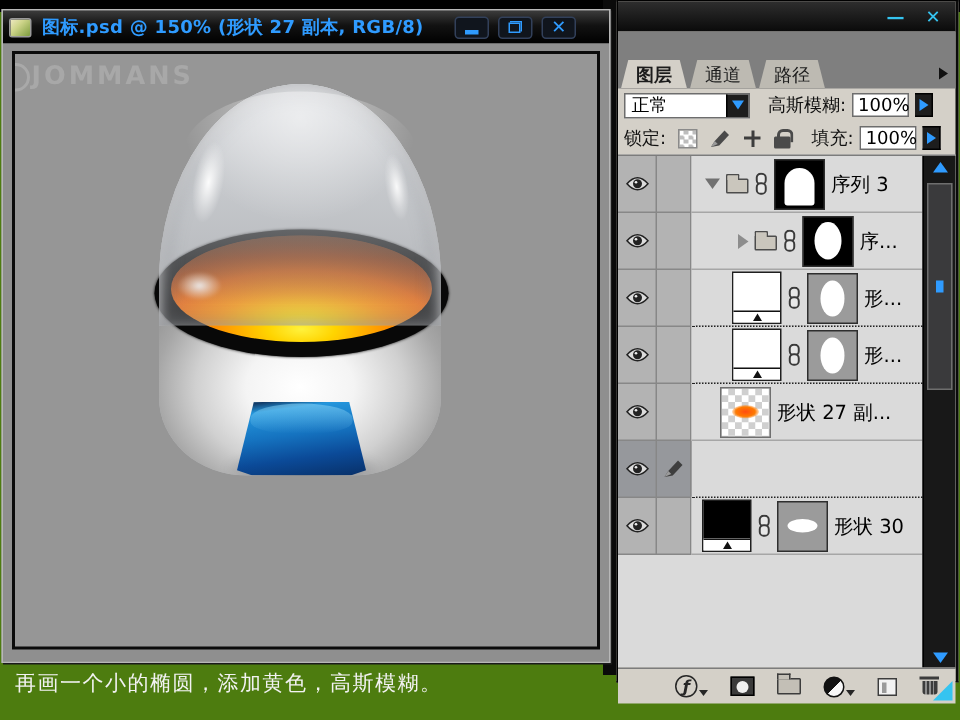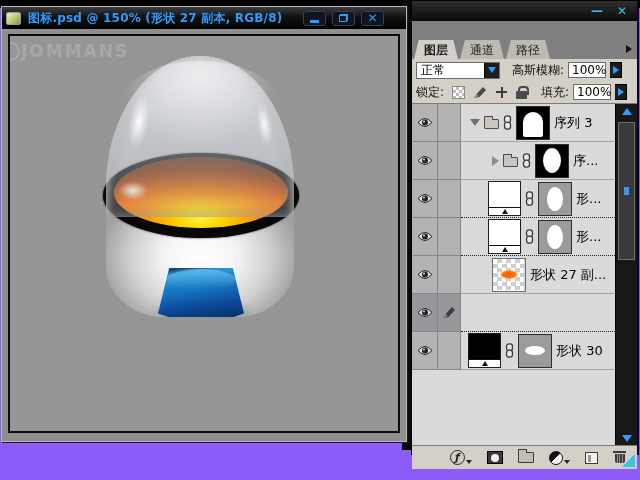--- a/index.html
+++ b/index.html
@@ -1,18 +1,18 @@
 <!DOCTYPE html>
 <html><head>
 <meta charset="utf-8">
 <style>
   * { margin:0; padding:0; box-sizing:border-box; }
   html,body { width:640px; height:480px; overflow:hidden; }
   body { font-family:"DejaVu Sans", sans-serif; background:#8b8b8b; position:relative; }
-  #screen { position:absolute; left:0; top:0; width:640px; height:480px; background:#8b5cf6; }
+  #screen { position:absolute; left:0; top:0; width:640px; height:480px; background:#4d7c0f; }
 
   .topstrip { position:absolute; left:0; top:0; width:640px; height:8px; background:#000; }
   .vgap { position:absolute; left:402px; top:0; width:10px; height:450px; background:#0a0a0a; }
 
   
   .docwin { position:absolute; left:1px; top:6px; width:406px; height:436px;
             border:1px solid #b7b7b7; box-shadow:1px 1px 0 #1a1a1a; background:#8f8f8f; }
   .doc-titlebar { height:22px; background:linear-gradient(180deg,#3c3c3c 0%,#121212 45%,#000 100%);
                   display:flex; align-items:center; padding:0 4px; }
   .doc-icon { width:15px; height:13px; border:1px solid #9a9a9a; border-radius:2px;
@@ -240,20 +240,21 @@
           <div class="glow-blob"></div>
           <div class="dome">
             <div class="streak-l"></div>
             <div class="streak-r"></div>
           </div>
         </div>
       </div>
     </div>
   </div>
 
+  <div class="statusbar-text">再画一个小的椭圆，添加黄色，高斯模糊。</div>
 
   <div class="palette">
     <div class="p-titlebar">
       <span class="p-btn">—</span>
       <span class="p-btn">✕</span>
     </div>
 
     <div class="tabs">
       <span class="tab active">图层</span>
       <span class="tab">通道</span>
@@ -393,21 +394,21 @@
 
       <div class="lrow dotted">
         <div class="cell-eye">
           <svg width="16" height="11" viewBox="0 0 16 11">
               <path d="M1 5.5 Q8 -2.5 15 5.5 Q8 13.5 1 5.5 Z" fill="#dcdcdc" stroke="#222"></path>
               <circle cx="8" cy="5.5" r="3" fill="#222"></circle>
               <circle cx="7" cy="4.5" r="0.9" fill="#eee"></circle>
             </svg>
         </div>
         <div class="cell-aux"></div>
-        <div class="cell-content" style="padding-left:31px;">
+        <div class="cell-content" style="padding-left:19px;">
           <span class="cthumb">
               <i class="oval-orange"></i>
             </span>
           <span class="lname">形状 27 副...</span>
         </div>
       </div>
 
       <div class="lrow selected">
         <div class="cell-eye">
           <svg width="16" height="11" viewBox="0 0 16 11">

